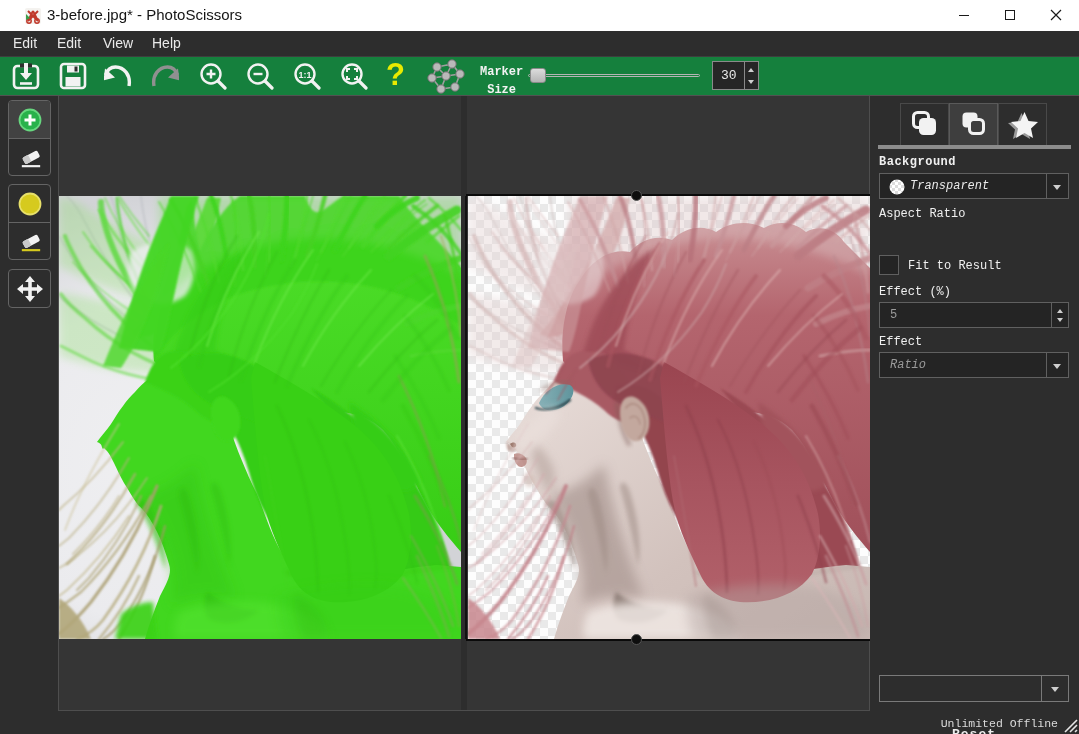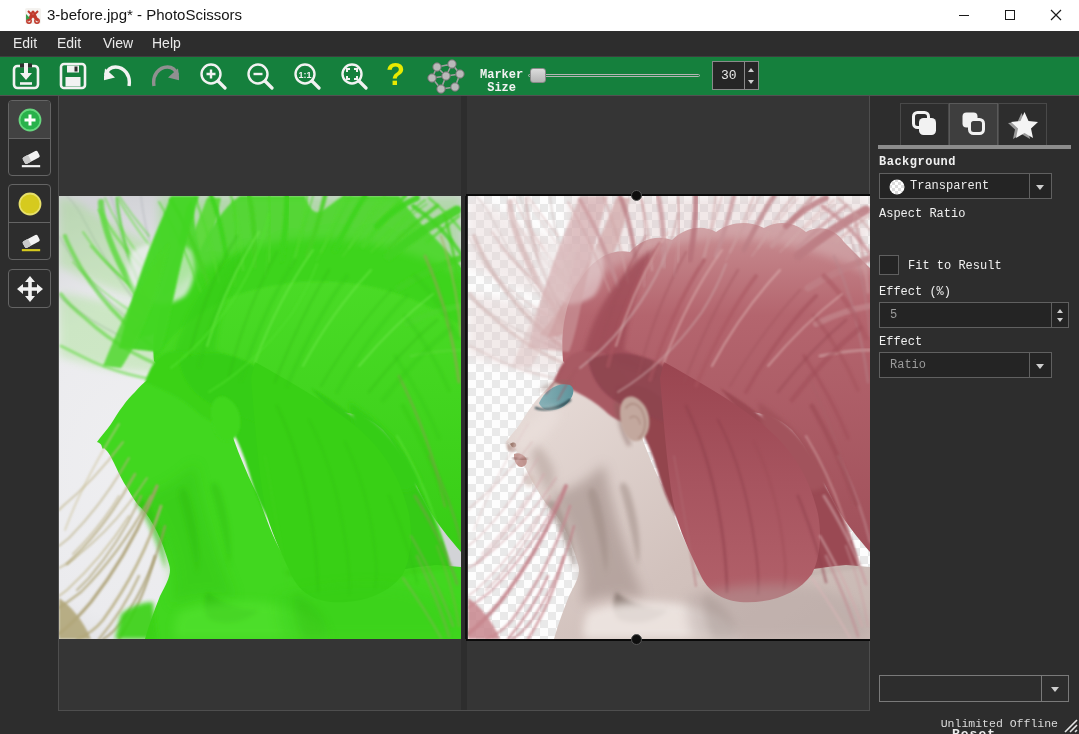--- a/index.html
+++ b/index.html
@@ -6,21 +6,21 @@
 body { font-family:"Liberation Sans",sans-serif; background:#2d2d2d; position:relative; }
 #titlebar { position:absolute; left:0; top:0; width:1079px; height:31px; background:#ffffff; }
 #title { position:absolute; left:47px; top:6px; font-size:15px; color:#141414; }
 .winbtn { position:absolute; top:0; height:31px; width:46px; }
 #menubar { position:absolute; left:0; top:31px; width:1079px; height:26px; background:#2d2d2d; border-bottom:1px solid #3e3e3e; }
 .mi { position:absolute; top:4px; font-size:14px; color:#eaeaea; }
 #toolbar { position:absolute; left:0; top:57px; width:1079px; height:38px; background:#15803d; }
 .tbi { position:absolute; top:5px; }
 #qmark { position:absolute; left:386px; top:0px; font-size:31px; font-weight:bold; color:#e8ea00; font-family:"Liberation Sans",sans-serif; }
 #neticon { position:absolute; left:427px; top:1px; }
-#mklabel { position:absolute; left:480px; top:12px; font-family:"Liberation Mono",monospace; font-size:12px; font-weight:bold; color:#f2f2f2; line-height:13px; }
+#mklabel { position:absolute; left:480px; top:6px; font-family:"Liberation Mono",monospace; font-size:12px; font-weight:bold; color:#f2f2f2; line-height:18px; }
 #slider-track { position:absolute; left:528px; top:17px; width:172px; height:3px; border:1px solid #b5b5b5; border-radius:2px; }
 #slider-handle { position:absolute; left:530px; top:11px; width:16px; height:15px; background:linear-gradient(#dcdcdc,#b5b5b5); border:1px solid #8a8a8a; border-radius:3px; }
 #tbspin { position:absolute; left:712px; top:4px; width:47px; height:29px; background:#262626; border:1px solid #8a8a8a; }
 #tbspin .val { position:absolute; left:8px; top:6px; font-family:"Liberation Mono",monospace; font-size:13px; color:#e8e8e8; }
 #tbspin .btns { position:absolute; right:0; top:0; width:14px; height:100%; border-left:1px solid #8a8a8a; }
 .uarr { width:0; height:0; border-left:3.5px solid transparent; border-right:3.5px solid transparent; border-bottom:4px solid #cfcfcf; position:absolute; left:3px; }
 .darr { width:0; height:0; border-left:3.5px solid transparent; border-right:3.5px solid transparent; border-top:4px solid #cfcfcf; position:absolute; left:3px; }
 #leftstrip { position:absolute; left:0; top:95px; width:58px; height:639px; background:#2d2d2d; }
 .btngroup { position:absolute; left:8px; width:43px; border:1px solid #646464; border-radius:4px; background:#2d2d2d; }
 .toolbtn { position:relative; width:100%; height:37px; }
@@ -32,21 +32,21 @@
 #imgR { position:absolute; left:409px; top:100px; }
 .cropline { position:absolute; left:466px; width:404px; height:2px; background:#0a0a0a; }
 .cropdot { position:absolute; left:631px; width:11px; height:11px; background:#0e0e0e; border-radius:50%; border:1px solid #555; }
 #cropleftedge { position:absolute; left:465px; top:196px; width:2px; height:443px; background:#111; }
 #sidebar { position:absolute; left:870px; top:95px; width:209px; height:639px; background:#2d2d2d;
   font-family:"Liberation Mono",monospace; color:#ececec; }
 .tab { position:absolute; top:8px; width:49px; height:42px; border:1px solid #494949; border-bottom:none; }
 .tab svg { position:absolute; left:9px; top:6px; }
 #tabline { position:absolute; left:8px; top:50px; width:193px; height:4px; background:#8c8c8c; }
 .sblabel { position:absolute; left:9px; font-size:12px; color:#f0f0f0; letter-spacing:0; }
-.combo { position:absolute; left:9px; width:173px; height:26px; background:#242424; border:1px solid #606060; }
+.combo { position:absolute; left:9px; width:190px; height:26px; background:#242424; border:1px solid #606060;font-style:italic; }
 .combo .txt { position:absolute; left:10px; top:5px; font-size:12px; letter-spacing:0; }
 .combo .sep { position:absolute; right:21px; top:0; width:1px; height:100%; background:#606060; }
 .combo .arr { position:absolute; right:7px; top:11px; width:0; height:0; border-left:4.5px solid transparent; border-right:4.5px solid transparent; border-top:5px solid #cfcfcf; }
 .spin { position:absolute; left:9px; width:190px; height:26px; background:#242424; border:1px solid #606060; }
 .spin .txt { position:absolute; left:10px; top:5px; font-size:12px; color:#9a9a9a; }
 .spin .sep { position:absolute; right:16px; top:0; width:1px; height:100%; background:#606060; }
 #chkbox { position:absolute; left:9px; top:160px; width:20px; height:20px; background:#242424; border:1px solid #606060; }
 #resetbtn { position:absolute; left:9px; top:580px; width:190px; height:27px; background:#2d2d2d; border:1px solid #7a7a7a; }
 #resetbtn .sep { position:absolute; right:26px; top:0; width:1px; height:100%; background:#7a7a7a; }
 #resetbtn .arr { position:absolute; right:9px; top:11px; width:0; height:0; border-left:4.5px solid transparent; border-right:4.5px solid transparent; border-top:5px solid #cfcfcf; }

